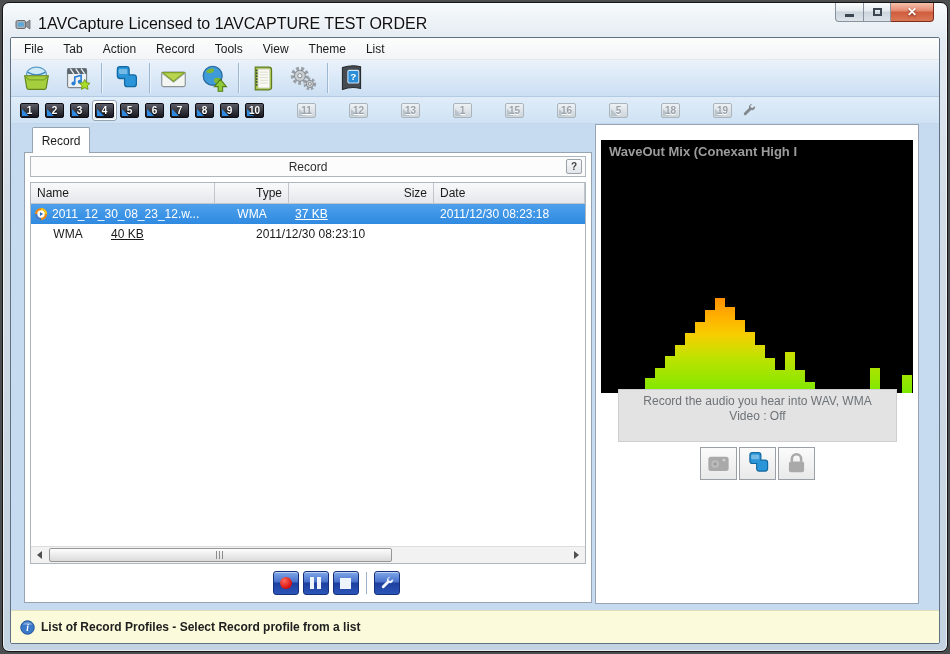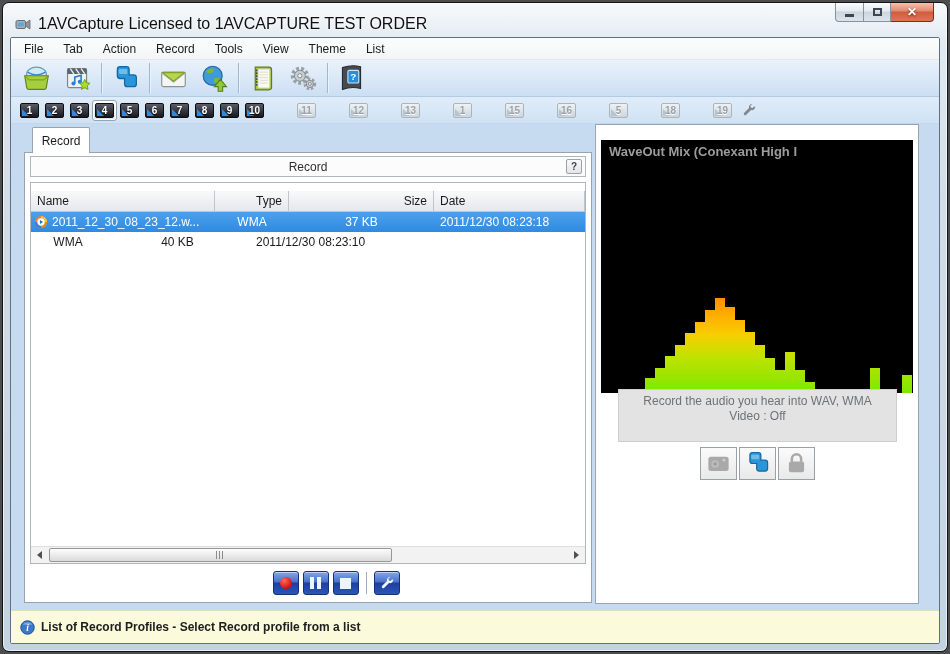--- a/index.html
+++ b/index.html
@@ -54,29 +54,29 @@
   
   .left-panel{position:absolute;left:13px;top:3px;width:568px;bottom:7px;}
   .tab{position:absolute;left:8px;top:0;width:58px;height:26px;background:#fff;border:1px solid #96a4b2;border-bottom:none;
     border-radius:2px 2px 0 0;display:flex;align-items:center;justify-content:center;z-index:2;}
   .panel-body{position:absolute;left:0;right:0;top:25px;bottom:0;background:#fff;border:1px solid #96a4b2;}
   .record-header{position:absolute;left:5px;right:5px;top:3px;height:21px;border:1px solid #aeb6be;background:#fcfcfc;
     display:flex;align-items:center;justify-content:center;color:#2e2e2e;}
   .help-btn{position:absolute;right:3px;top:2px;width:16px;height:15px;border:1px solid #9aa2aa;border-radius:2px;
     background:linear-gradient(#f8f9fa,#e2e6ea);font-size:10px;font-weight:bold;color:#444;display:flex;align-items:center;justify-content:center;}
   .list-box{position:absolute;left:5px;right:5px;top:29px;bottom:38px;border:1px solid #aeb6be;background:#fff;overflow:hidden;}
-  .thead{display:flex;height:21px;background:linear-gradient(#f8f9fa,#e5e8ec);border-bottom:1px solid #c2c6cc;margin-top:8px;}
+  .thead{display:flex;height:21px;background:linear-gradient(#f8f9fa,#e5e8ec);border-bottom:1px solid #c2c6cc;}
   .hcell{border-right:1px solid #c2c6cc;padding:0 6px;line-height:20px;overflow:hidden;white-space:nowrap;}
   .c-name{width:184px;} .c-type{width:74px;} .c-size{width:145px;} .c-date{flex:1;}
   .thead .c-type,.thead .c-size{text-align:right;}
   .trow{display:flex;height:20px;align-items:center;}
   .trow .cell{padding:0 6px;overflow:hidden;white-space:nowrap;}
   .trow .c-name{display:flex;align-items:center;gap:4px;padding-left:3px;}
   .trow .c-type{text-align:center;}
-  .trow .c-size{text-align:center;}
+  .trow .c-size{text-align:left;text-decoration:underline;}
   .trow.selected{background:linear-gradient(#4da0ec,#2f8ae0);color:#fff;}
   .file-icon{width:14px;height:14px;flex:0 0 14px;display:inline-flex;}
   .file-icon svg{width:14px;height:14px;}
 
   .hscroll{position:absolute;left:0;right:0;bottom:0;height:17px;background:#f2f2f2;border-top:1px solid #dcdcdc;}
   .sbtn{position:absolute;top:0;width:17px;height:16px;display:flex;align-items:center;justify-content:center;}
   .sbtn.left{left:0;} .sbtn.right{right:0;}
   .arrow-l{width:0;height:0;border-top:4px solid transparent;border-bottom:4px solid transparent;border-right:5px solid #505050;}
   .arrow-r{width:0;height:0;border-top:4px solid transparent;border-bottom:4px solid transparent;border-left:5px solid #505050;}
   .thumb{position:absolute;left:18px;top:1px;width:62%;height:14px;border:1px solid #979797;border-radius:2px;

